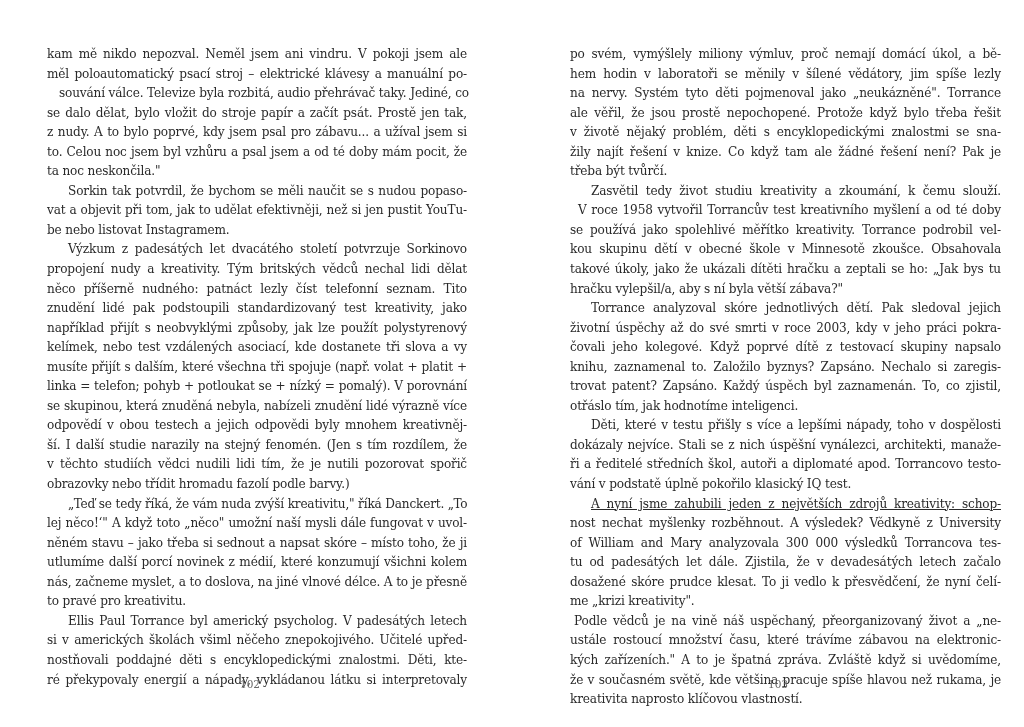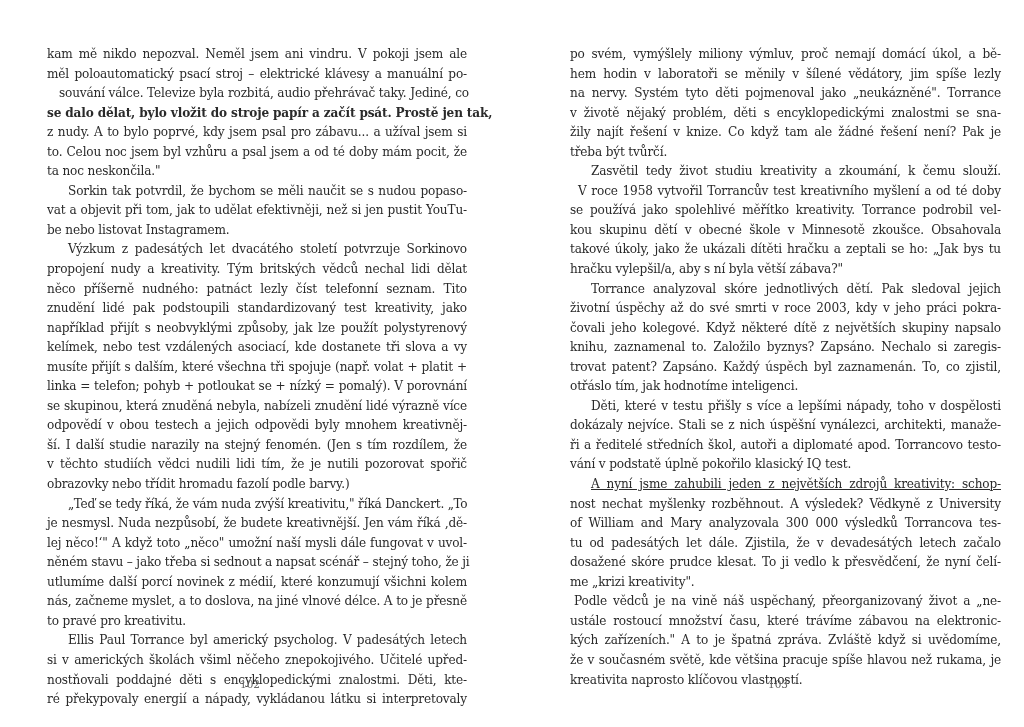--- a/index.html
+++ b/index.html
@@ -29,70 +29,70 @@
   #pnum-left { left: 240px; }
   #pnum-right { left: 768px; }
 </style>
 </head>
 <body>
 
 <div id="page-left" class="page">
     <div class="line" style="white-space: nowrap;">kam mě nikdo nepozval. Neměl jsem ani vindru. V pokoji jsem ale</div>
     <div class="line" style="white-space: nowrap;">měl poloautomatický psací stroj – elektrické klávesy a manuální po-</div>
     <div class="line" style="white-space: nowrap; margin-left: 12px;">souvání válce. Televize byla rozbitá, audio přehrávač taky. Jediné, co</div>
-    <div class="line" style="white-space: nowrap; font-weight: bold;">se dalo dělat, bylo vložit do stroje papír a začít psát. Prostě jen tak,</div>
+    <div class="line" style="white-space: nowrap;">se dalo dělat, bylo vložit do stroje papír a začít psát. Prostě jen tak,</div>
     <div class="line" style="white-space: nowrap;">z nudy. A to bylo poprvé, kdy jsem psal pro zábavu... a užíval jsem si</div>
     <div class="line" style="white-space: nowrap;">to. Celou noc jsem byl vzhůru a psal jsem a od té doby mám pocit, že</div>
     <div class="line last" style="white-space: nowrap;">ta noc neskončila."</div>
     <div class="line indent" style="white-space: nowrap;">Sorkin tak potvrdil, že bychom se měli naučit se s nudou popaso-</div>
     <div class="line" style="white-space: nowrap;">vat a objevit při tom, jak to udělat efektivněji, než si jen pustit YouTu-</div>
     <div class="line last" style="white-space: nowrap;">be nebo listovat Instagramem.</div>
     <div class="line indent" style="white-space: nowrap;">Výzkum z padesátých let dvacátého století potvrzuje Sorkinovo</div>
     <div class="line" style="white-space: nowrap;">propojení nudy a kreativity. Tým britských vědců nechal lidi dělat</div>
     <div class="line" style="white-space: nowrap;">něco příšerně nudného: patnáct lezly číst telefonní seznam. Tito</div>
     <div class="line" style="white-space: nowrap;">znudění lidé pak podstoupili standardizovaný test kreativity, jako</div>
     <div class="line" style="white-space: nowrap;">například přijít s neobvyklými způsoby, jak lze použít polystyrenový</div>
     <div class="line" style="white-space: nowrap;">kelímek, nebo test vzdálených asociací, kde dostanete tři slova a vy</div>
     <div class="line" style="white-space: nowrap;">musíte přijít s dalším, které všechna tři spojuje (např. volat + platit +</div>
     <div class="line" style="white-space: nowrap;">linka = telefon; pohyb + potloukat se + nízký = pomalý). V porovnání</div>
     <div class="line" style="white-space: nowrap;">se skupinou, která znuděná nebyla, nabízeli znudění lidé výrazně více</div>
     <div class="line" style="white-space: nowrap;">odpovědí v obou testech a jejich odpovědi byly mnohem kreativněj-</div>
     <div class="line" style="white-space: nowrap;">ší. I další studie narazily na stejný fenomén. (Jen s tím rozdílem, že</div>
     <div class="line" style="white-space: nowrap;">v těchto studiích vědci nudili lidi tím, že je nutili pozorovat spořič</div>
     <div class="line last" style="white-space: nowrap;">obrazovky nebo třídit hromadu fazolí podle barvy.)</div>
     <div class="line indent" style="white-space: nowrap; letter-spacing: -0.179412px;">„Teď se tedy říká, že vám nuda zvýší kreativitu," říká Danckert. „To</div>
-    <div class="line" style="white-space: nowrap;">je nesmysl. Nuda nezpůsobí, že budete kreativnější. Jen vám říká ‚dě-</div>
     <div class="line" style="white-space: nowrap;">lej něco!‘" A když toto „něco" umožní naší mysli dále fungovat v uvol-</div>
-    <div class="line" style="white-space: nowrap; letter-spacing: -0.178169px;">něném stavu – jako třeba si sednout a napsat scénář – stejný toho, že ji</div>
+    <div class="line" style="white-space: nowrap; letter-spacing: -0.178169px;">něném stavu – jako třeba si sednout a napsat skóre – místo toho, že ji</div>
     <div class="line" style="white-space: nowrap;">utlumíme další porcí novinek z médií, které konzumují všichni kolem</div>
     <div class="line" style="white-space: nowrap;">nás, začneme myslet, a to doslova, na jiné vlnové délce. A to je přesně</div>
     <div class="line last" style="white-space: nowrap;">to pravé pro kreativitu.</div>
     <div class="line indent" style="white-space: nowrap;">Ellis Paul Torrance byl americký psycholog. V padesátých letech</div>
     <div class="line" style="white-space: nowrap;">si v amerických školách všiml něčeho znepokojivého. Učitelé upřed-</div>
     <div class="line" style="white-space: nowrap;">nostňovali poddajné děti s encyklopedickými znalostmi. Děti, kte-</div>
     <div class="line" style="white-space: nowrap;">ré překypovaly energií a nápady, vykládanou látku si interpretovaly</div>
   </div>
 <div id="pnum-left" class="pnum">102</div>
 
 <div id="page-right" class="page">
     <div class="line" style="white-space: nowrap;">po svém, vymýšlely miliony výmluv, proč nemají domácí úkol, a bě-</div>
     <div class="line" style="white-space: nowrap;">hem hodin v laboratoři se měnily v šílené vědátory, jim spíše lezly</div>
     <div class="line" style="white-space: nowrap;">na nervy. Systém tyto děti pojmenoval jako „neukázněné". Torrance</div>
+    <div class="line" style="white-space: nowrap;">ale věřil, že jsou prostě nepochopené. Protože když bylo třeba řešit</div>
     <div class="line" style="white-space: nowrap;">v životě nějaký problém, děti s encyklopedickými znalostmi se sna-</div>
     <div class="line" style="white-space: nowrap;">žily najít řešení v knize. Co když tam ale žádné řešení není? Pak je</div>
     <div class="line last" style="white-space: nowrap;">třeba být tvůrčí.</div>
     <div class="line indent" style="white-space: nowrap;">Zasvětil tedy život studiu kreativity a zkoumání, k čemu slouží.</div>
     <div class="line" style="white-space: nowrap; margin-left: 8px;">V roce 1958 vytvořil Torrancův test kreativního myšlení a od té doby</div>
     <div class="line" style="white-space: nowrap;">se používá jako spolehlivé měřítko kreativity. Torrance podrobil vel-</div>
     <div class="line" style="white-space: nowrap;">kou skupinu dětí v obecné škole v Minnesotě zkoušce. Obsahovala</div>
     <div class="line" style="white-space: nowrap;">takové úkoly, jako že ukázali dítěti hračku a zeptali se ho: „Jak bys tu</div>
     <div class="line last" style="white-space: nowrap;">hračku vylepšil/a, aby s ní byla větší zábava?"</div>
     <div class="line indent" style="white-space: nowrap;">Torrance analyzoval skóre jednotlivých dětí. Pak sledoval jejich</div>
     <div class="line" style="white-space: nowrap;">životní úspěchy až do své smrti v roce 2003, kdy v jeho práci pokra-</div>
-    <div class="line" style="white-space: nowrap;">čovali jeho kolegové. Když některé dítě z největších skupiny napsalo</div>
+    <div class="line" style="white-space: nowrap;">čovali jeho kolegové. Když poprvé dítě z testovací skupiny napsalo</div>
     <div class="line" style="white-space: nowrap;">knihu, zaznamenal to. Založilo byznys? Zapsáno. Nechalo si zaregis-</div>
     <div class="line" style="white-space: nowrap;">trovat patent? Zapsáno. Každý úspěch byl zaznamenán. To, co zjistil,</div>
     <div class="line last" style="white-space: nowrap;">otřáslo tím, jak hodnotíme inteligenci.</div>
     <div class="line indent" style="white-space: nowrap;">Děti, které v testu přišly s více a lepšími nápady, toho v dospělosti</div>
     <div class="line" style="white-space: nowrap;">dokázaly nejvíce. Stali se z nich úspěšní vynálezci, architekti, manaže-</div>
     <div class="line" style="white-space: nowrap;">ři a ředitelé středních škol, autoři a diplomaté apod. Torrancovo testo-</div>
     <div class="line last" style="white-space: nowrap;">vání v podstatě úplně pokořilo klasický IQ test.</div>
     <div class="line indent" style="white-space: nowrap; text-decoration: underline;">A nyní jsme zahubili jeden z největších zdrojů kreativity: schop-</div>
     <div class="line" style="white-space: nowrap;">nost nechat myšlenky rozběhnout. A výsledek? Vědkyně z University</div>
     <div class="line" style="white-space: nowrap;">of William and Mary analyzovala 300 000 výsledků Torrancova tes-</div>

